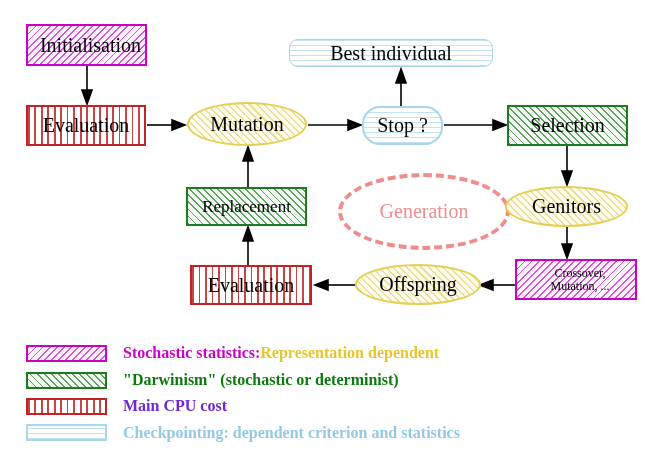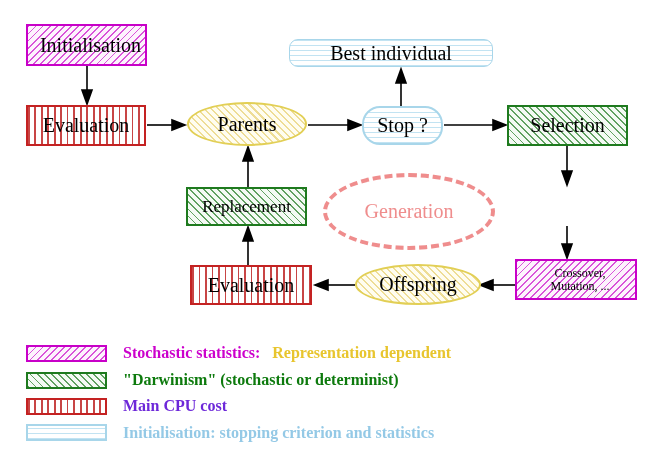--- a/index.html
+++ b/index.html
@@ -34,21 +34,21 @@
     background-image:repeating-linear-gradient(45deg, #eedd96 0px, #eedd96 1.5px, transparent 1.5px, transparent 5px);
   }
   .dashed-ellipse {
     border:4px dashed #ef8d8d; border-radius:50%;
     background:transparent; font-size:20px;
   }
   .rounded { border-radius:18px; }
   .small-label { font-size:12px; }
   .swatch { position:absolute; width:81px; height:17px; }
   .legend-line { position:absolute; font-size:16px; font-weight:bold; white-space:nowrap; }
-  .legend-line .seg2 { margin-left:12px; }
+  .legend-line .seg2 { }
 </style>
 </head>
 <body>
 
 <div class="canvas">
 
   <svg class="arrows" width="662" height="471" viewBox="0 0 662 471">
     <g stroke="#000" stroke-width="1.6" fill="#000">
 
       <g>
@@ -114,39 +114,42 @@
 
   <div class="node stripe-cyan" style="left:289px;top:39px;width:204px;height:28px;border-width:1.5px;border-radius:9px;">
     <span>Best individual</span>
   </div>
 
   <div class="node stripe-red" style="left:26px;top:105px;width:120px;height:41px;">
     <span>Evaluation</span>
   </div>
 
   <div class="node ellipse-yellow" style="left:187px;top:102px;width:120px;height:44px;">
-    <span>Parents</span>
+    <span>Mutation</span>
   </div>
 
   <div class="node stripe-cyan rounded" style="left:362px;top:106px;width:81px;height:39px;">
     <span>Stop ?</span>
   </div>
 
   <div class="node hatch-green" style="left:507px;top:105px;width:121px;height:41px;">
     <span>Selection</span>
   </div>
 
   <div class="node hatch-green" style="left:186px;top:187px;width:121px;height:39px;font-size:17px;">
     <span>Replacement</span>
   </div>
 
-  <div class="node dashed-ellipse" style="left:323px;top:173px;width:172px;height:77px;">
+  <div class="node dashed-ellipse" style="left:338px;top:173px;width:172px;height:77px;">
     <span style="color: rgb(239, 141, 141);">Generation</span>
   </div>
 
+  <div class="node ellipse-yellow" style="left:505px;top:186px;width:123px;height:41px;">
+    <span>Genitors</span>
+  </div>
 
   <div class="node stripe-red" style="left:190px;top:265px;width:122px;height:40px;">
     <span>Evaluation</span>
   </div>
 
   <div class="node ellipse-yellow" style="left:355px;top:264px;width:126px;height:41px;">
     <span>Offspring</span>
   </div>
 
   <div class="node hatch-magenta small-label" style="left:515px;top:259px;width:122px;height:41px;">
@@ -165,17 +168,17 @@
       <span style="color: rgb(13, 122, 13);">"Darwinism" (stochastic or determinist)</span>
     </div>
 
     <div class="swatch stripe-red" style="left:26px;top:398px;"></div>
     <div class="legend-line" style="left:123px;top:397px;">
       <span style="color: #6d28d9;">Main CPU cost</span>
     </div>
 
     <div class="swatch stripe-cyan" style="left:26px;top:424px;"></div>
     <div class="legend-line" style="left:123px;top:424px;">
-      <span style="color: rgb(148, 201, 230);">Initialisation: stopping criterion and statistics</span>
+      <span style="color: rgb(148, 201, 230);">Checkpointing: dependent criterion and statistics</span>
     </div>
   </div>
 
 </div>
 
 </body></html>

